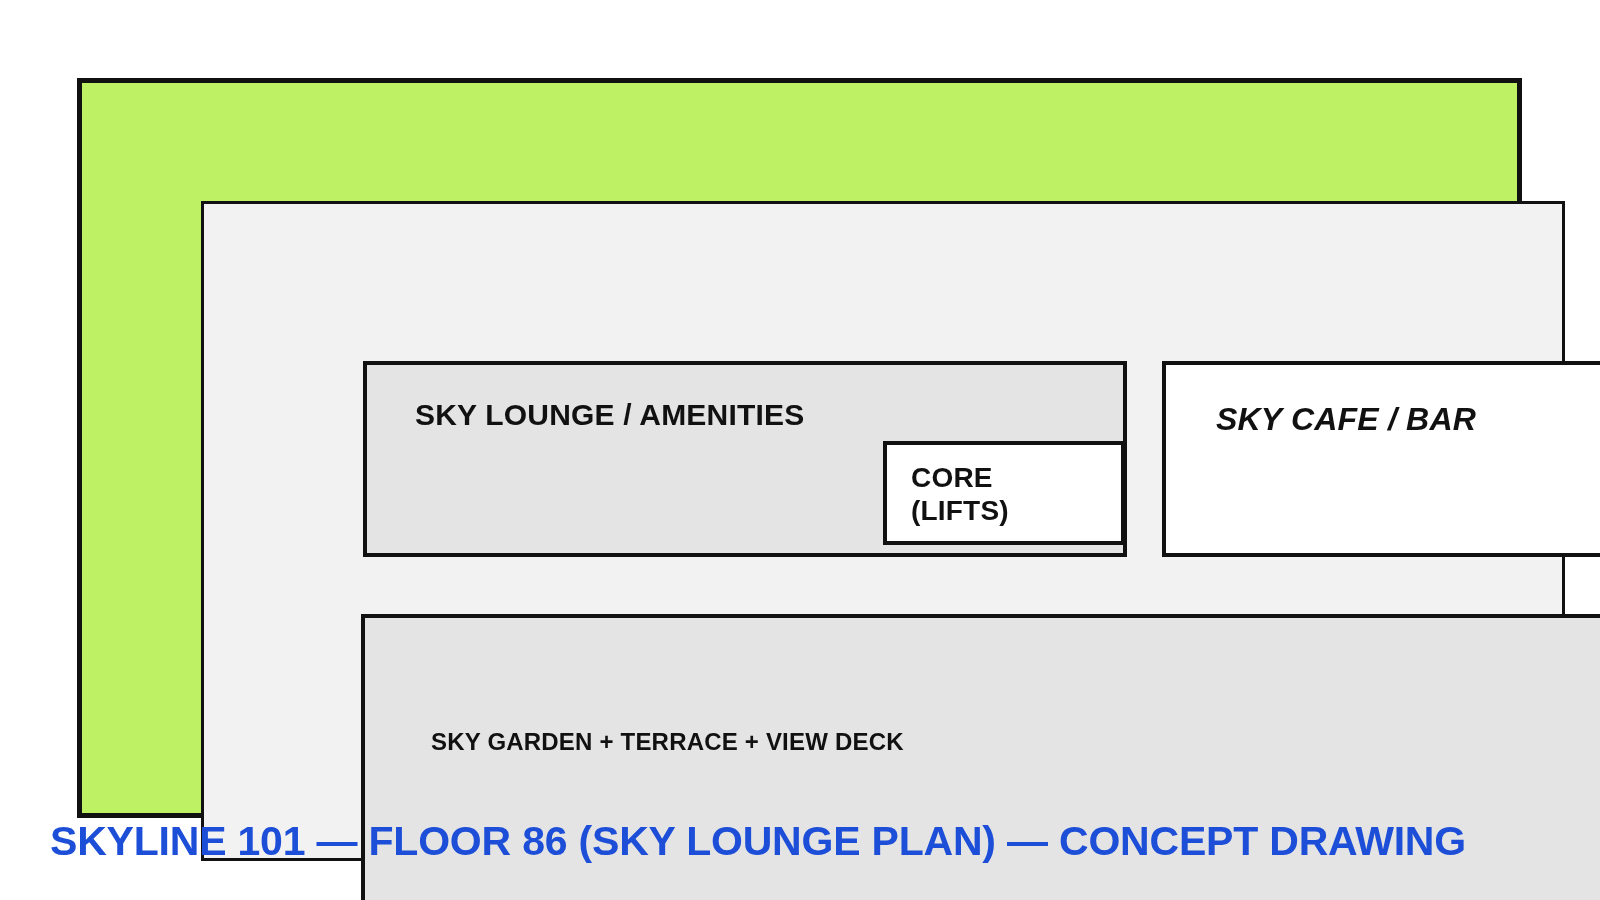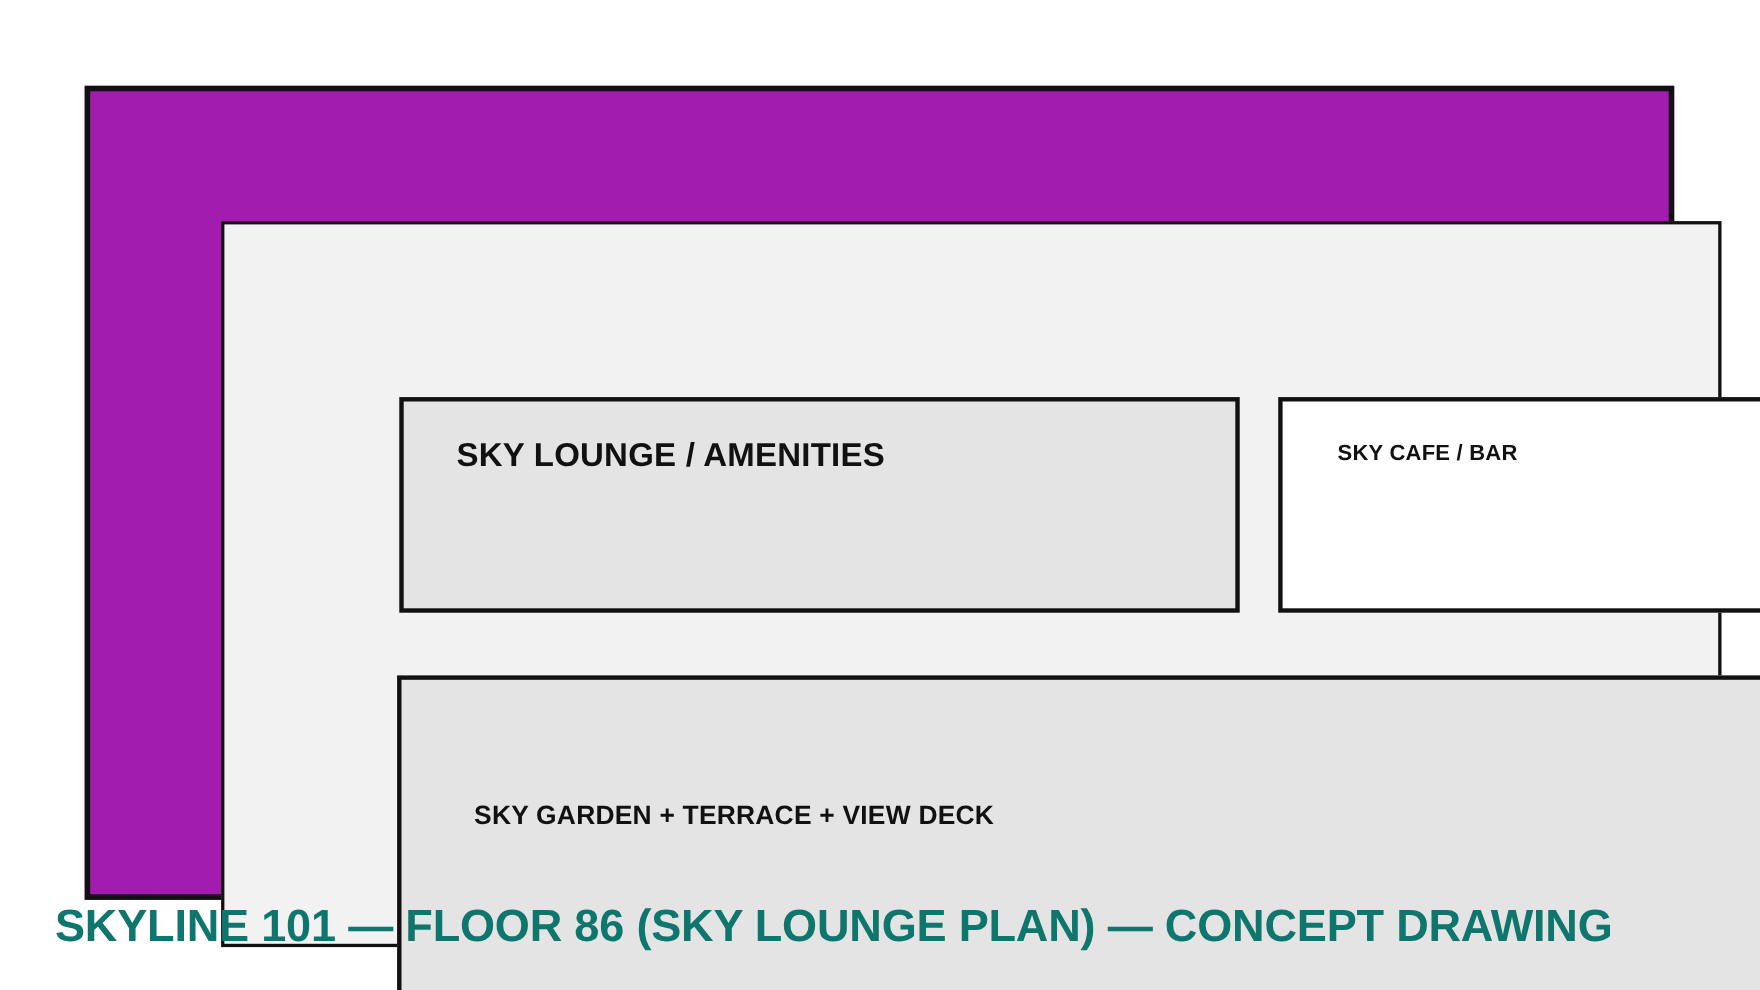--- a/index.html
+++ b/index.html
@@ -25,21 +25,21 @@
 
   
   .outer-frame {
     position: absolute;
     left: 77px;
     top: 78px;
     width: 1445px;
     height: 740px;
     box-sizing: border-box;
     border: 5px solid #111111;
-    background: #a21caf;
+    background: #bef264;
   }
 
   
   .plate {
     position: absolute;
     left: 119px;
     top: 118px;
     width: 1364px;
     height: 660px;
     box-sizing: border-box;
@@ -95,21 +95,22 @@
 
   #room-cafe {
     left: 958px;
     top: 157px;
     width: 486px;
     height: 196px;
   }
   #room-cafe .room-label {
     left: 50px;
     top: 36px;
-    font-size: 20px;
+    font-size: 32px;
+    font-style: italic;
   }
 
   #room-garden {
     left: 157px;
     top: 410px;
     width: 1287px;
     height: 333px;
   }
   #room-garden .room-label {
     left: 66px;
@@ -118,39 +119,45 @@
   }
 
   
   .caption {
     position: absolute;
     left: 50px;
     top: 818px;
     width: 1540px;
     font-size: 41px;
     font-weight: bold;
-    color: #0f766e;
+    color: #1d4ed8;
     letter-spacing: -0.2px;
     white-space: nowrap;
     line-height: 1.15;
   }
 </style>
 </head>
 <body>
 
 <div id="canvas">
 
   <div class="outer-frame">
 
     <div class="plate">
 
       <div class="room shaded" id="room-lounge">
         <span class="room-label">SKY LOUNGE / AMENITIES</span>
       </div>
 
+      <div class="room open" id="room-core">
+        <span class="room-label">
+          <span class="line">CORE</span>
+          <span class="line">(LIFTS)</span>
+        </span>
+      </div>
 
       <div class="room open" id="room-cafe">
         <span class="room-label">SKY CAFE / BAR</span>
       </div>
 
       <div class="room shaded" id="room-garden">
         <span class="room-label">SKY GARDEN + TERRACE + VIEW DECK</span>
       </div>
 
     </div>

